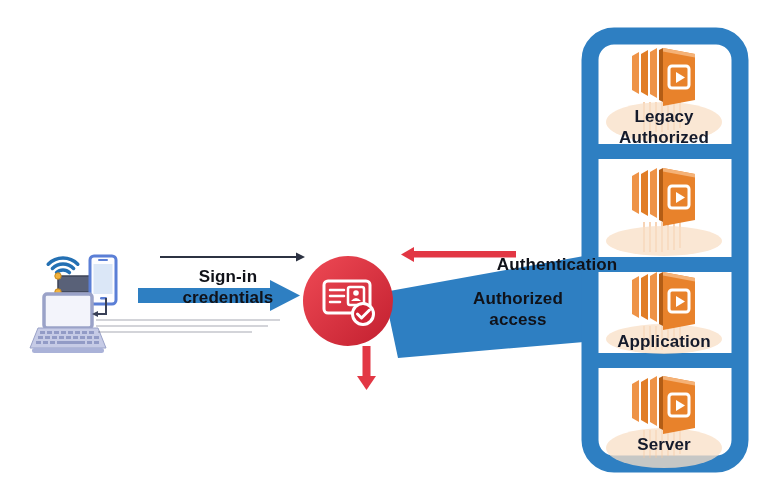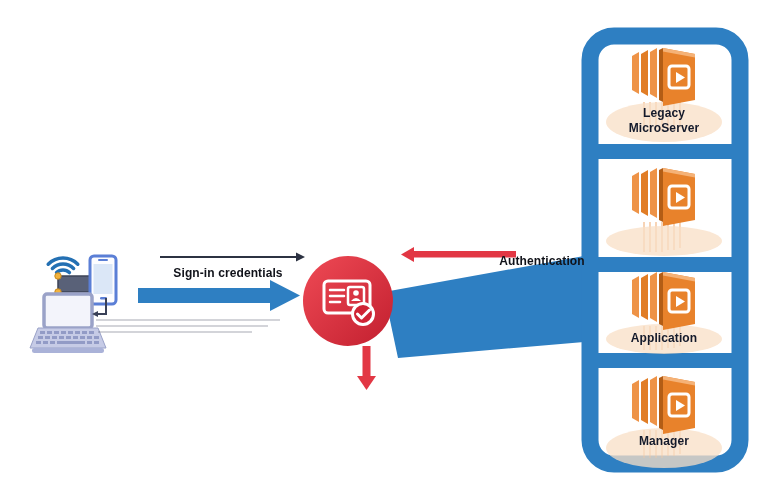--- a/index.html
+++ b/index.html
@@ -2,21 +2,21 @@
 <html><head>
 <meta charset="utf-8">
 <style>
   html,body{margin:0;padding:0;background:#ffffff;}
   .stage{
     position:relative;width:781px;height:500px;background:#ffffff;
     font-family:"Liberation Sans", sans-serif;overflow:hidden;
   }
   .stage svg{position:absolute;left:0;top:0;}
   .lbl{
-    position:absolute;font-size:12px;font-weight:700;color:#141a2b;
+    position:absolute;font-size:17px;font-weight:700;color:#141a2b;
     text-align:center;line-height:1.25;z-index:5;letter-spacing:.1px;
   }
   .lbl.flow{color:#101219;}
   .svc-label{left:594px;width:140px;}
 </style>
 </head>
 <body>
 
 <div class="stage">
 
@@ -159,30 +159,31 @@
       <rect x="348" y="287" width="16" height="18" rx="2" fill="none" stroke="#ffffff" stroke-width="2.5"></rect>
       <circle cx="356" cy="293" r="2.8" fill="#ffffff"></circle>
       <path d="M351,301 q5,-6 10,0 Z" fill="#ffffff"></path>
       <circle cx="363" cy="314" r="10.5" fill="#cf2334" stroke="#ffffff" stroke-width="3"></circle>
       <path d="M357.5,314 l4,4 l8,-8" fill="none" stroke="#ffffff" stroke-width="3" stroke-linecap="round" stroke-linejoin="round"></path>
     </g>
   </svg>
 
   <div class="lbl flow" style="left:158px;top:266px;width:140px;">Sign-in credentials</div>
 
-  <div class="lbl flow" style="left:467px;top:254px;width:150px;">Authentication</div>
+  <div class="lbl flow" style="left:482px;top:254px;width:150px;">Authentication</div>
 
+  <div class="lbl flow" style="left:448px;top:288px;width:140px;">Authorized access</div>
 
   <div class="lbl svc-label" style="top:106px;">
     <div>Legacy</div>
-    <div>MicroServer</div>
+    <div>Authorized</div>
   </div>
 
 
   <div class="lbl svc-label" style="top:331px;">
     <div>Application</div>
   </div>
 
   <div class="lbl svc-label" style="top:434px;">
-    <div>Manager</div>
+    <div>Server</div>
   </div>
 
 </div>
 
 </body></html>

